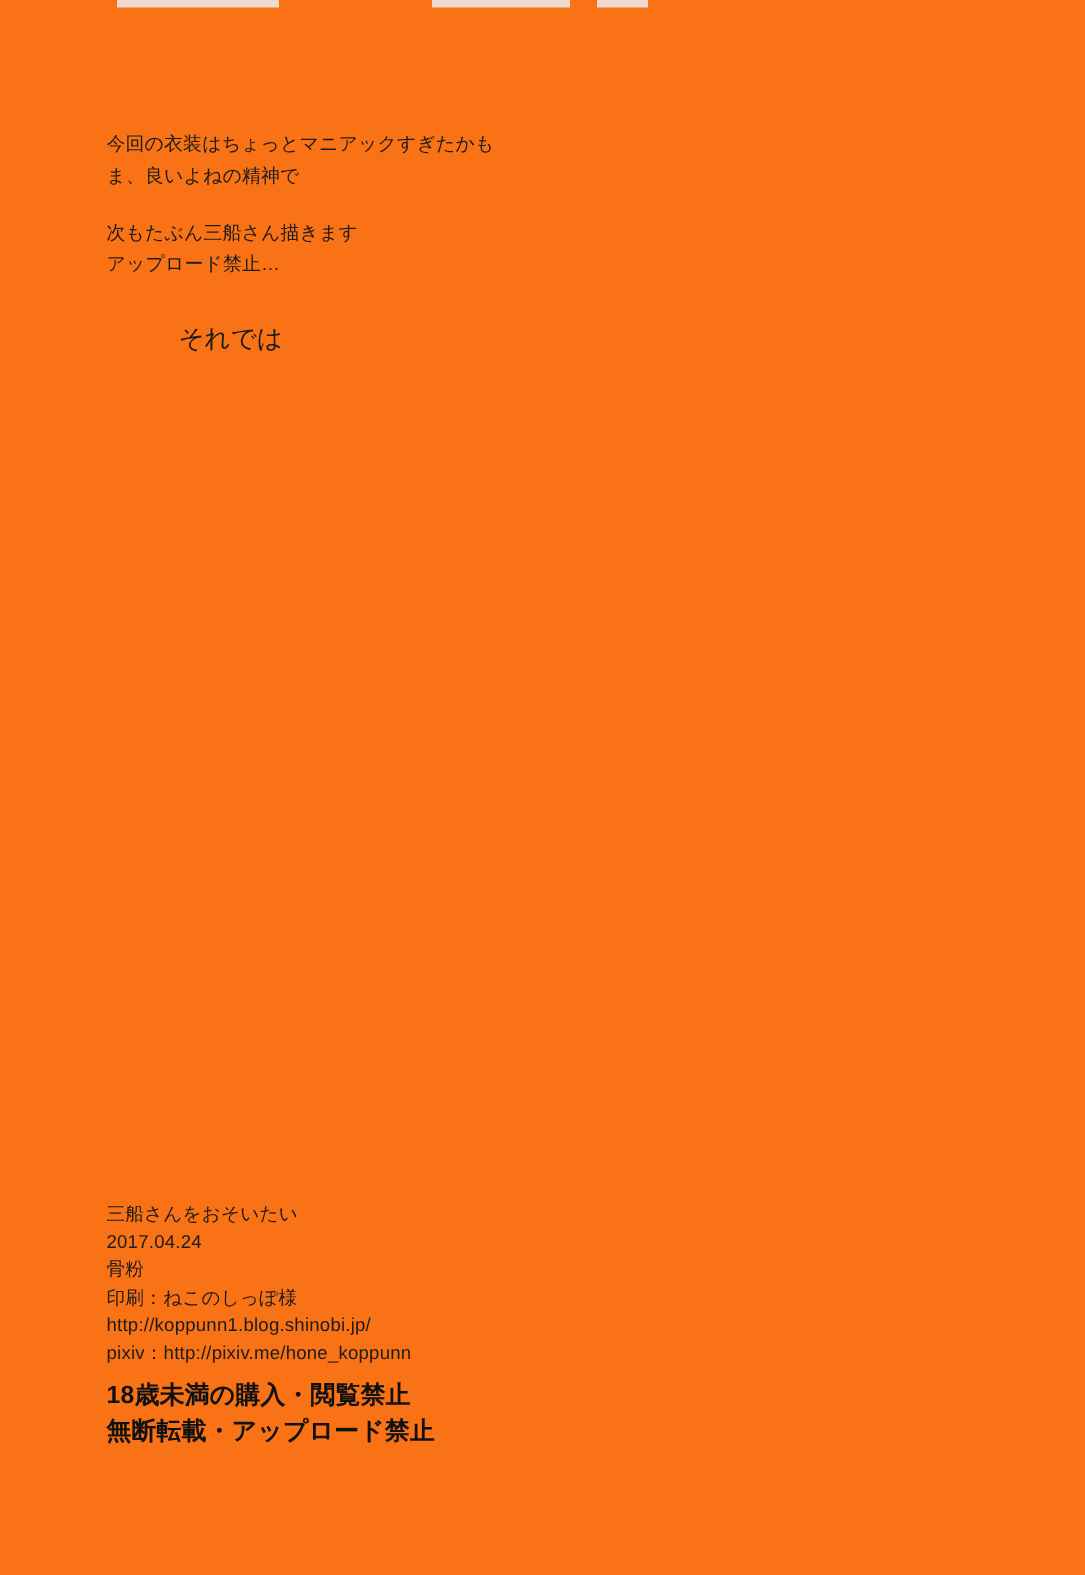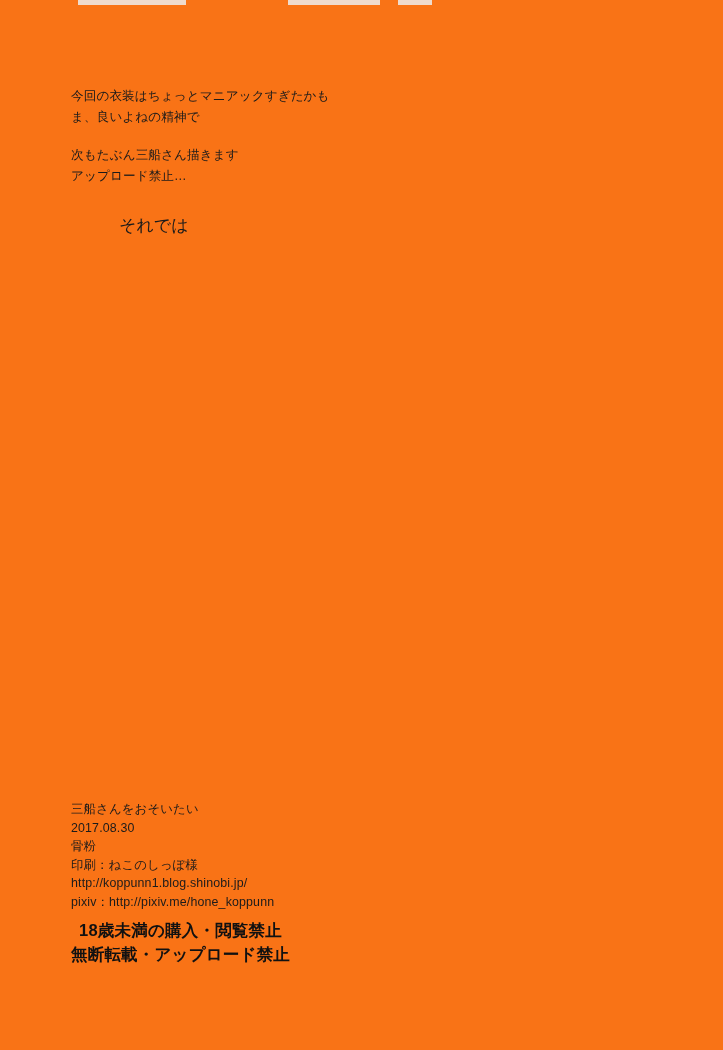--- a/index.html
+++ b/index.html
@@ -75,21 +75,21 @@
   .warning {
     position: absolute;
     left: 71px;
     top: 918px;
     font-size: 16.5px;
     line-height: 24px;
     font-weight: bold;
     color: #111111;
     letter-spacing: 0.2px;
   }
-  .warning .line { display: block; white-space: pre; text-align: center; }
+  .warning .line { display: block; white-space: pre; }
 </style>
 </head>
 <body>
 
 <div class="page">
 
   <div class="scan-smudge smudge-a"></div>
   <div class="scan-smudge smudge-b"></div>
   <div class="scan-smudge smudge-c"></div>
 
@@ -101,21 +101,21 @@
     <div class="para">
       <span class="line">次もたぶん三船さん描きます</span>
       <span class="line">アップロード禁止…</span>
     </div>
   </div>
 
   <div class="closing">それでは</div>
 
   <div class="colophon">
     <span class="line">三船さんをおそいたい</span>
-    <span class="line">2017.08.30</span>
+    <span class="line">2017.04.24</span>
     <span class="line">骨粉</span>
     <span class="line">印刷：ねこのしっぽ様</span>
     <span class="line">http://koppunn1.blog.shinobi.jp/</span>
     <span class="line">pixiv：http://pixiv.me/hone_koppunn</span>
   </div>
 
   <div class="warning">
     <span class="line">18歳未満の購入・閲覧禁止</span>
     <span class="line">無断転載・アップロード禁止</span>
   </div>

